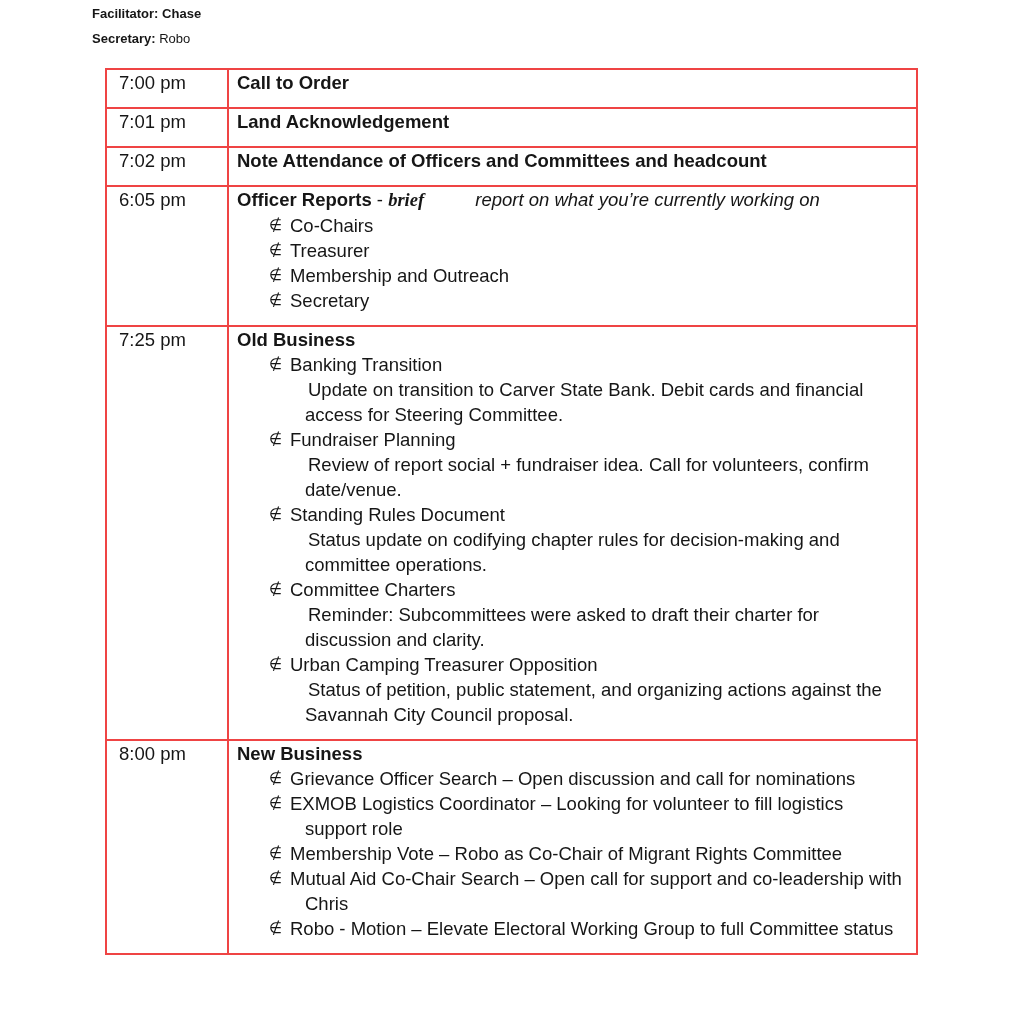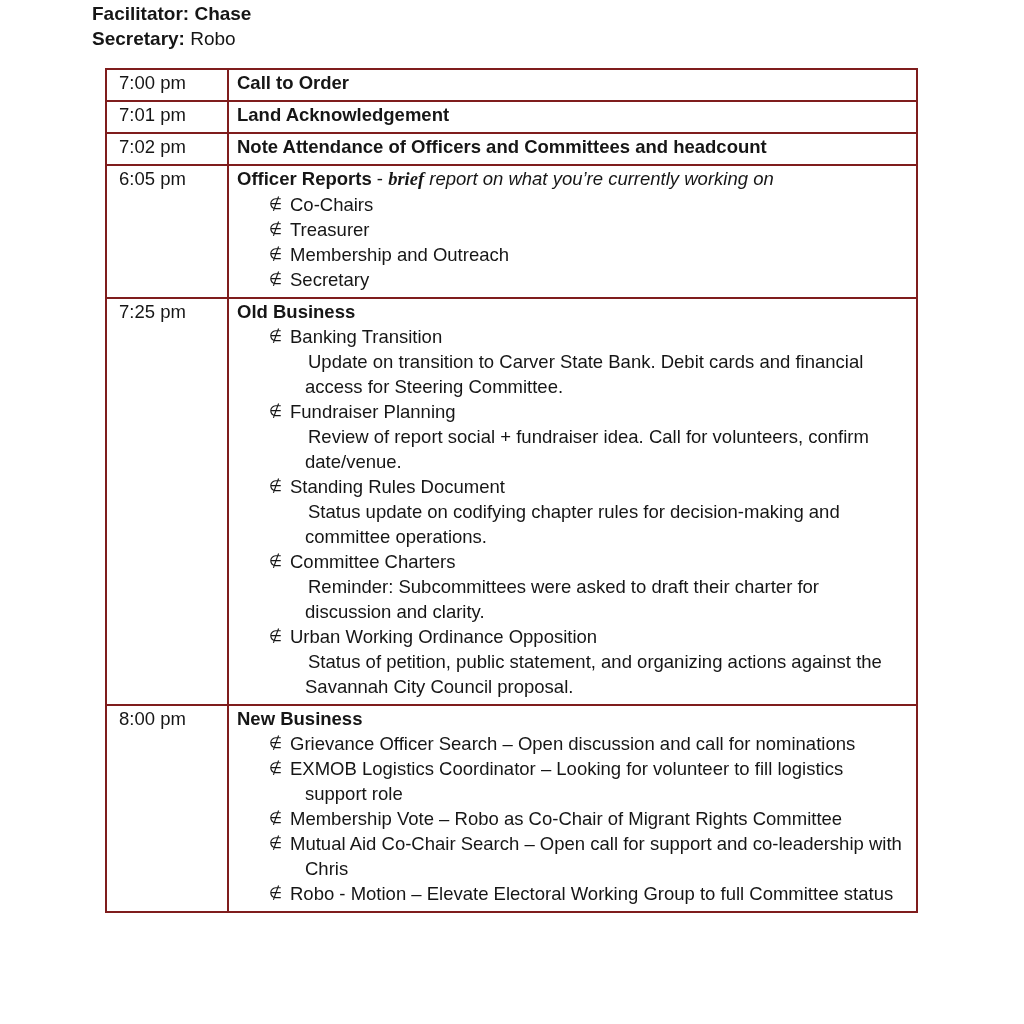--- a/index.html
+++ b/index.html
@@ -6,54 +6,54 @@
   html,body { width:1024px; height:1024px; background:#ffffff; overflow:hidden; }
   body {
     font-family:"Liberation Sans","DejaVu Sans",sans-serif;
     color:#161616;
     position:relative;
   }
   .doc-header {
     position:absolute;
     left:92px;
     top:1px;
-    font-size:19px;
+    font-size:13px;
     line-height:25px;
   }
   .doc-header .label { font-weight:bold; }
   .doc-header .name  { font-weight:normal; }
   .doc-header .name.bold { font-weight:bold; }
 
   table.agenda {
     position:absolute;
     left:105px;
     top:68px;
     width:813px;
     border-collapse:collapse;
     table-layout:fixed;
   }
   td {
-    border:2px solid #7f1d1d;
+    border:2px solid #ef4444;
     vertical-align:top;
     font-size:18.5px;
     line-height:25px;
   }
   td.time-cell {
     width:122px;
     padding:0 4px 0 12px;
     font-weight:normal;
     white-space:nowrap;
   }
   td.content-cell {
-    padding:0 8px 5px 8px;
+    padding:0 8px 12px 8px;
   }
   .title-line .title { font-weight:bold; }
   .title-line .note.regular { font-weight:normal; font-style:normal; }
   .title-line .note.bold-italic { font-weight:bold; font-style:italic;font-family:Liberation Serif, serif; }
-  .title-line .note.italic { font-weight:normal; font-style:italic; }
+  .title-line .note.italic { font-weight:normal; font-style:italic;margin-left:46px; }
 
   .item {
     position:relative;
     padding-left:68px;
     text-indent:-15px;
   }
   .item .bullet {
     position:absolute;
     left:32px;
     top:0;
@@ -119,21 +119,21 @@
         <td class="content-cell">
           <div class="title-line"><span class="title">Old Business</span></div>
           <div class="item"><span class="bullet">∉</span><span class="item-text">Banking Transition</span></div>
           <div class="detail">Update on transition to Carver State Bank. Debit cards and financial access for Steering Committee.</div>
           <div class="item"><span class="bullet">∉</span><span class="item-text">Fundraiser Planning</span></div>
           <div class="detail">Review of report social + fundraiser idea. Call for volunteers, confirm date/venue.</div>
           <div class="item"><span class="bullet">∉</span><span class="item-text">Standing Rules Document</span></div>
           <div class="detail">Status update on codifying chapter rules for decision-making and committee operations.</div>
           <div class="item"><span class="bullet">∉</span><span class="item-text">Committee Charters</span></div>
           <div class="detail">Reminder: Subcommittees were asked to draft their charter for discussion and clarity.</div>
-          <div class="item"><span class="bullet">∉</span><span class="item-text">Urban Working Ordinance Opposition</span></div>
+          <div class="item"><span class="bullet">∉</span><span class="item-text">Urban Camping Treasurer Opposition</span></div>
           <div class="detail">Status of petition, public statement, and organizing actions against the Savannah City Council proposal.</div>
         </td>
       </tr>
       <tr>
         <td class="time-cell">8:00 pm</td>
         <td class="content-cell">
           <div class="title-line"><span class="title">New Business</span></div>
           <div class="item"><span class="bullet">∉</span><span class="item-text">Grievance Officer Search – Open discussion and call for nominations</span></div>
           <div class="item"><span class="bullet">∉</span><span class="item-text">EXMOB Logistics Coordinator – Looking for volunteer to fill logistics support role</span></div>
           <div class="item"><span class="bullet">∉</span><span class="item-text">Membership Vote – Robo as Co-Chair of Migrant Rights Committee</span></div>

